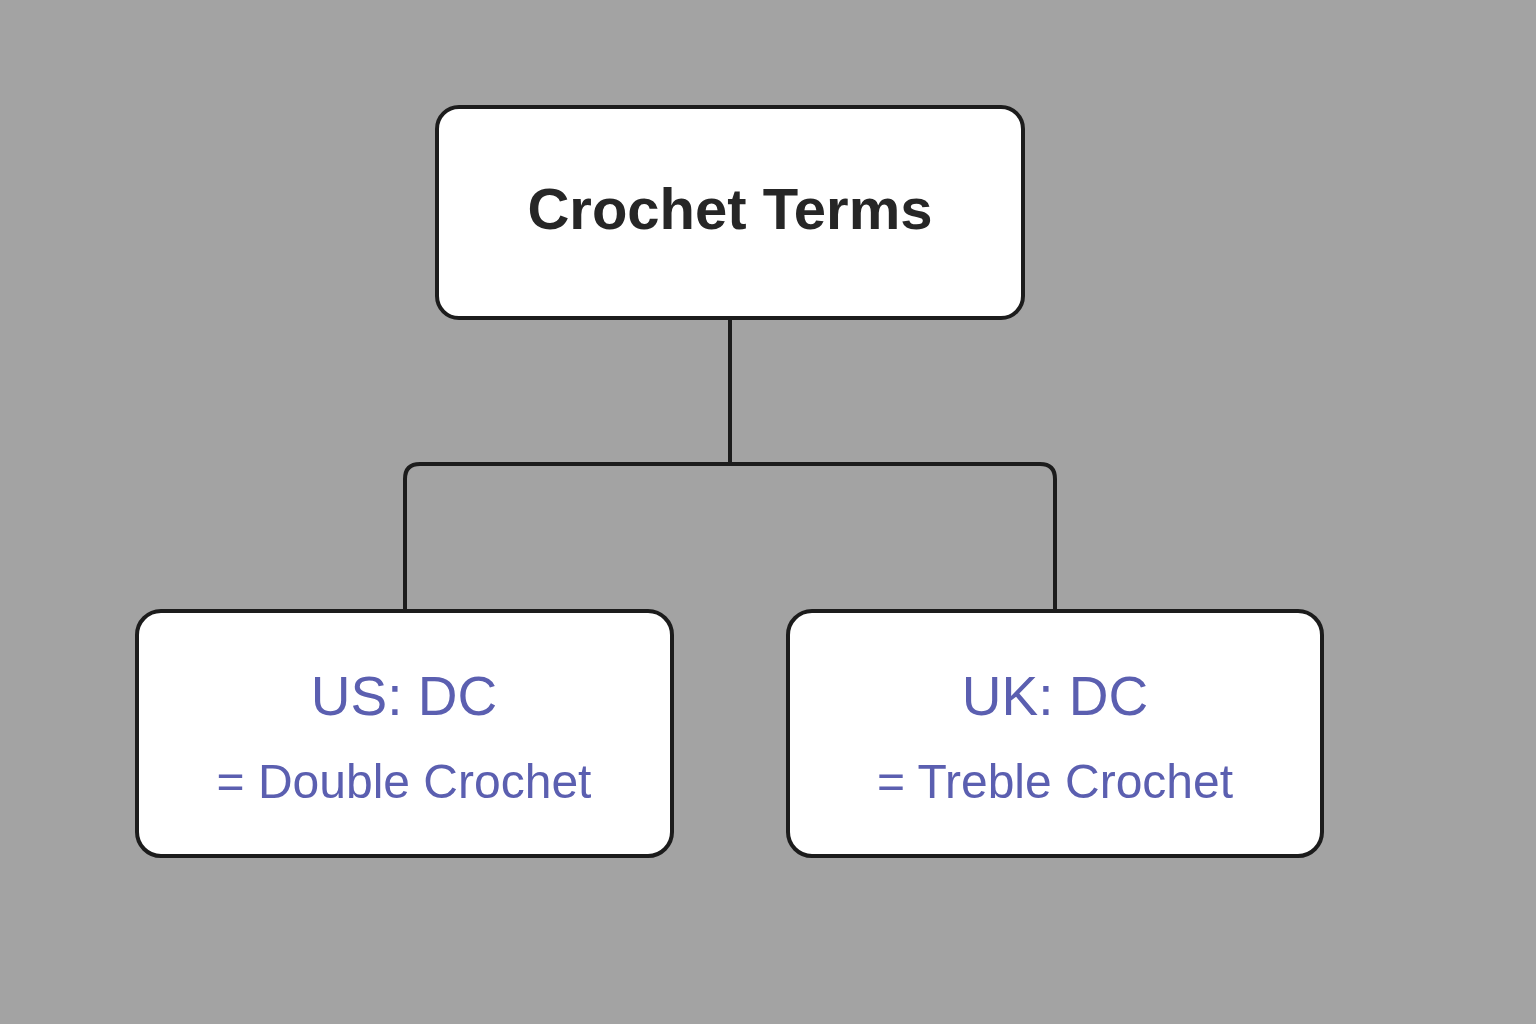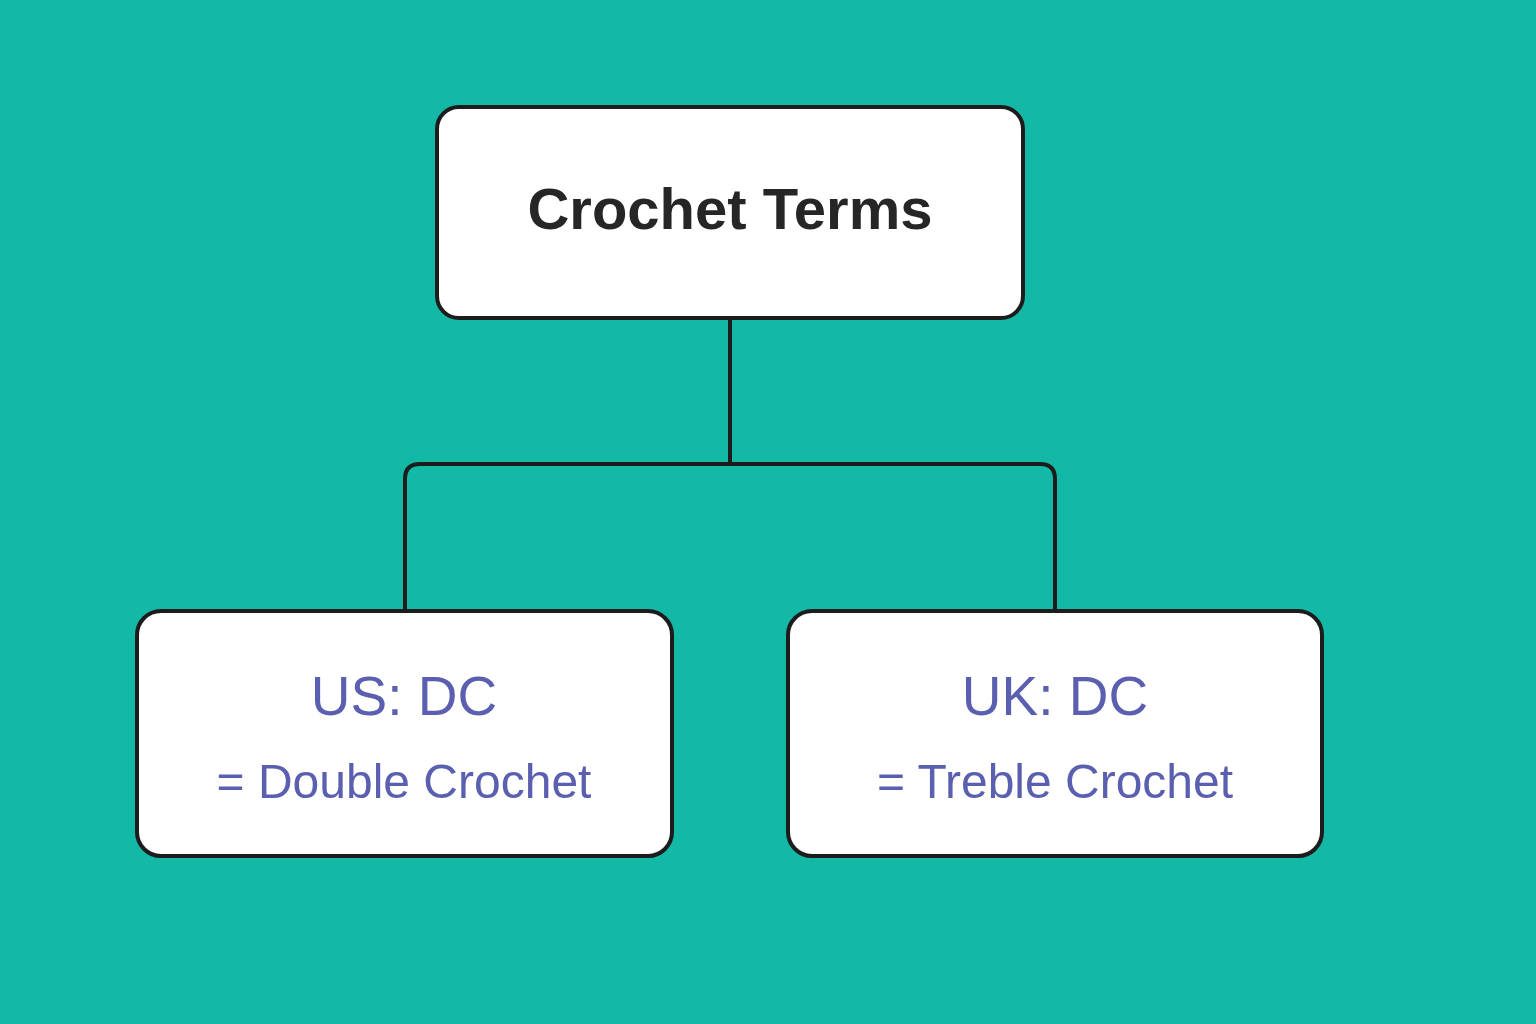--- a/index.html
+++ b/index.html
@@ -8,21 +8,21 @@
     padding: 0;
     background: #ffffff;
   }
   body {
     font-family: "Liberation Sans", sans-serif;
   }
   #canvas {
     position: relative;
     width: 1536px;
     height: 1024px;
-    background: #14b8a6;
+    background: #a3a3a3;
     overflow: hidden;
   }
   svg.diagram {
     position: absolute;
     left: 0;
     top: 0;
     width: 1536px;
     height: 1024px;
     display: block;
   }

